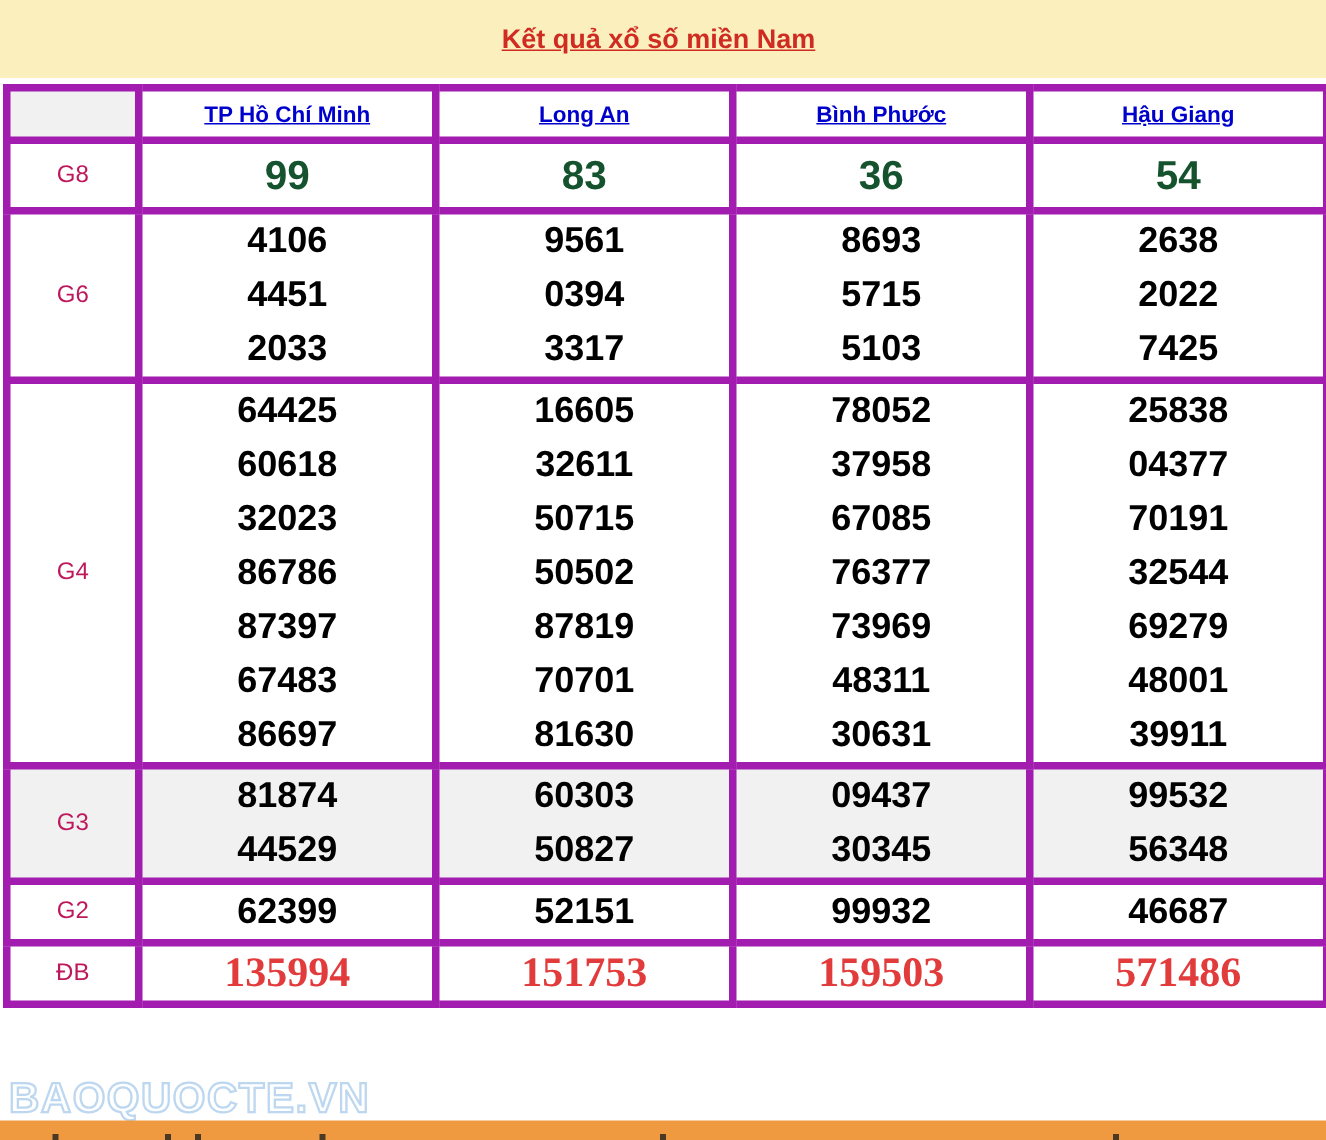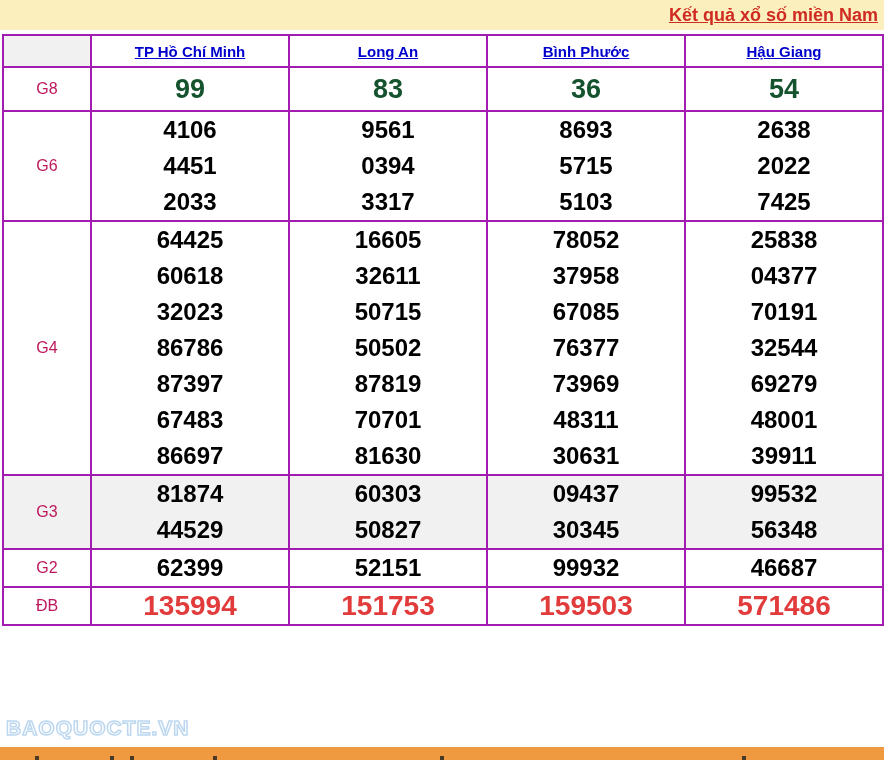--- a/index.html
+++ b/index.html
@@ -11,46 +11,46 @@
   body {
     width: 884px;
     height: 760px;
     overflow: hidden;
     position: relative;
   }
 
   
   .banner {
     width: 884px;
-    height: 30px;
+    height: 52px;
     background: #fbf0bd;
     display: flex;
     align-items: center;
-    justify-content: flex-end;
+    justify-content: center;
     font-size: 18px;
     font-weight: bold;
     color: #111;
   }
   .banner a.title-link {
     color: #cf2b22;
     text-decoration: underline;
     margin-right: 6px;
     cursor: pointer;
   }
 
   
   table.results {
     border-collapse: collapse;
     table-layout: fixed;
     width: 880px;
     margin: 4px 0 0 2px;
   }
   table.results th,
   table.results td {
-    border: 2px solid #a21caf;
+    border: 5px solid #a21caf;
     text-align: center;
     padding: 0;
     vertical-align: middle;
   }
   col.label-col { width: 88px; }
   col.data-col  { width: 198px; }
 
   thead th {
     height: 30px;
     background: #ffffff;
@@ -82,28 +82,29 @@
   }
   tr.g8 td.num-cell .num {
     font-size: 27px;
     color: #14532d;
     line-height: 42px;
     height: 42px;
   }
   tr.db td.num-cell .num {
     font-size: 28px;
     color: #e23b3c;
+    font-family: Liberation Serif, serif;
   }
 
   
   .watermark {
     position: absolute;
     left: 6px;
     top: 716px;
-    font-size: 21px;
+    font-size: 28px;
     font-weight: bold;
     letter-spacing: 1px;
     color: rgba(255, 255, 255, 0.55);
     -webkit-text-stroke: 1.5px rgba(176, 208, 236, 0.85);
     white-space: nowrap;
     pointer-events: none;
   }
 
   
   .orange-bar {

